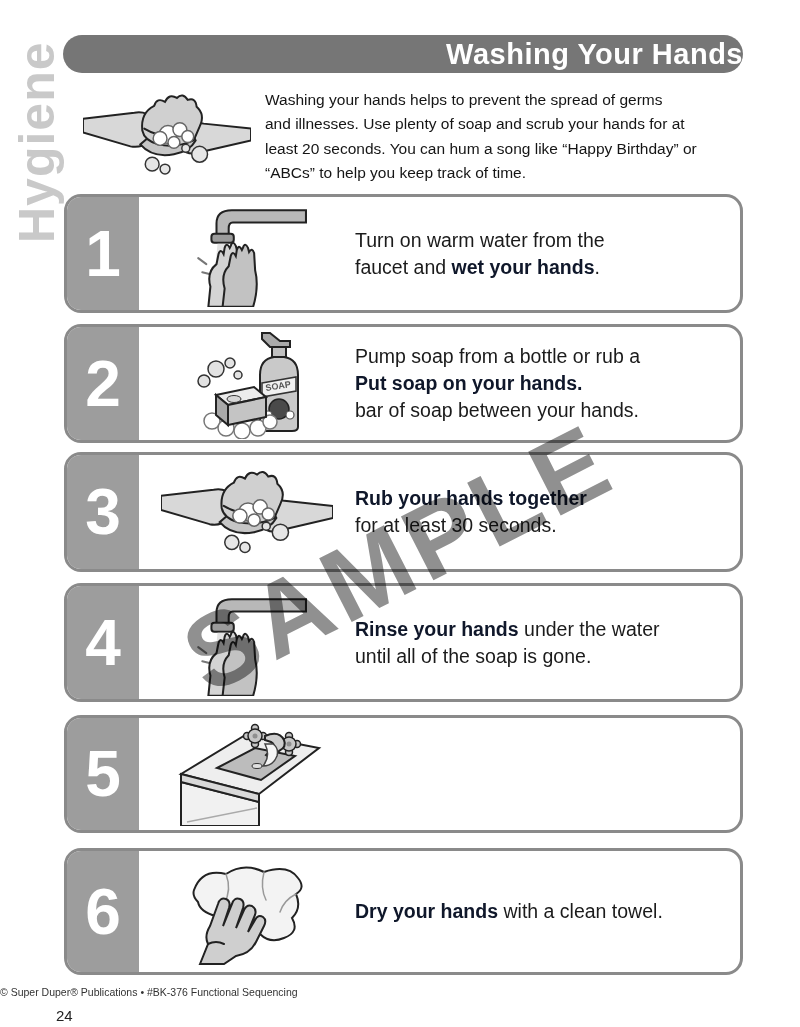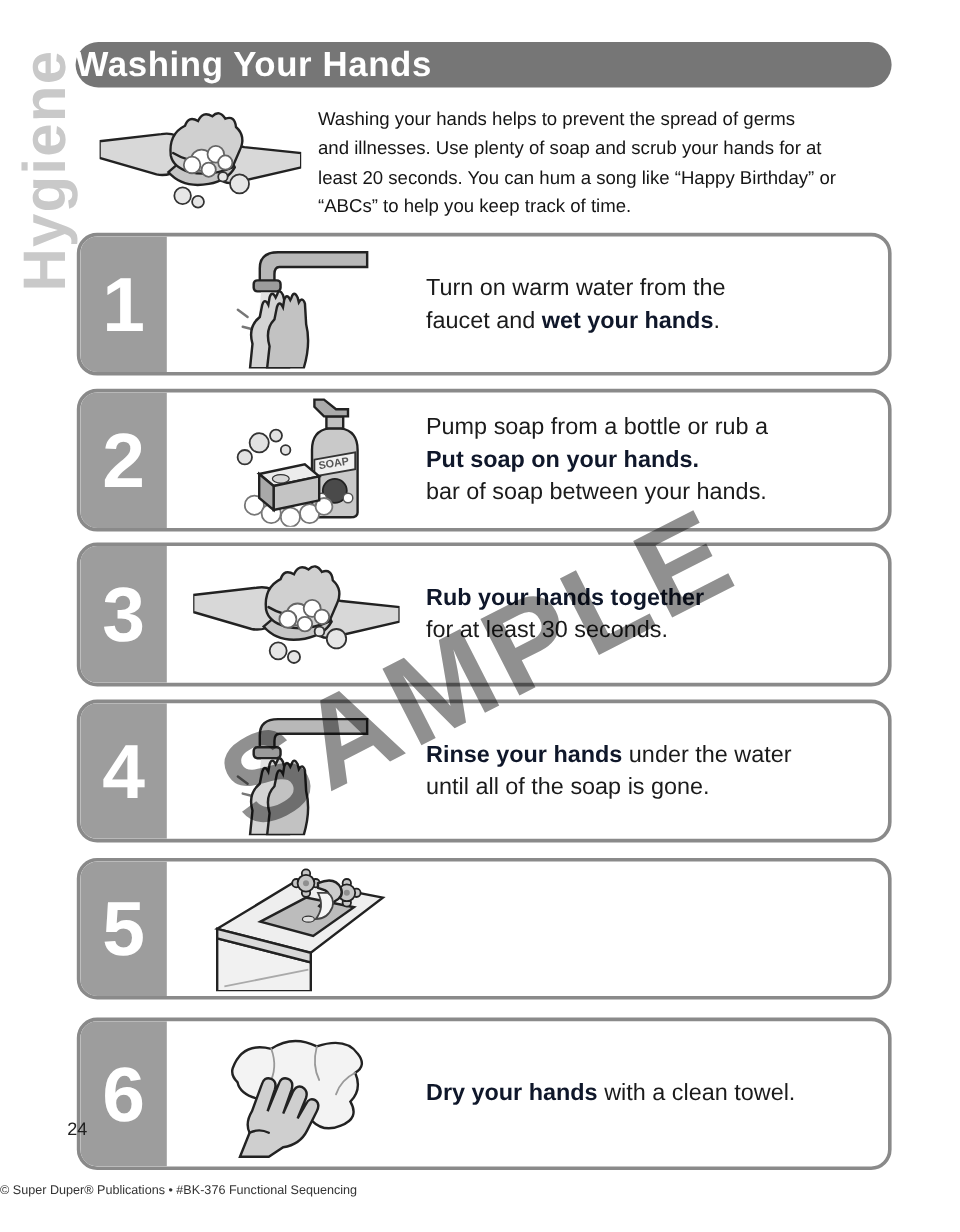--- a/index.html
+++ b/index.html
@@ -5,21 +5,21 @@
   html,body{margin:0;padding:0;background:#fff;}
   .page{position:relative;width:800px;height:1027px;background:#ffffff;overflow:hidden;
         font-family:"Liberation Sans","DejaVu Sans",sans-serif;}
 
   
   .hygiene{position:absolute;left:8px;top:243px;transform:rotate(-90deg);transform-origin:0 0;
            font-size:50px;font-weight:bold;color:#c9c9c9;letter-spacing:1px;white-space:nowrap;}
 
   
   .title-bar{position:absolute;left:63px;top:35px;width:680px;height:38px;background:#767676;
-             border-radius:19px;color:#ffffff;font-weight:bold;font-size:29px;text-align:left;
+             border-radius:19px;color:#ffffff;font-weight:bold;font-size:29px;text-align:right;
              line-height:38px;letter-spacing:.5px;}
 
   
   .intro{position:absolute;left:83px;top:82px;width:665px;display:flex;gap:14px;align-items:flex-end;}
   .intro .illo{flex:0 0 168px;}
   .intro-text{font-size:15.5px;line-height:1.58;color:#151515;white-space:pre-line;padding-top:6px;}
 
   
   .step{position:absolute;left:64px;width:679px;border:3px solid #8a8a8a;border-radius:17px;
         background:#fff;display:flex;overflow:hidden;box-sizing:border-box;}
@@ -29,21 +29,21 @@
   .txt{flex:1;display:flex;flex-direction:column;justify-content:center;
        font-size:19.5px;line-height:1.38;color:#1b1b1b;padding-right:16px;}
   .b{font-weight:bold;color:#0f172a;}
 
   
   .watermark{position:absolute;left:152px;top:498px;width:492px;height:120px;line-height:120px;
              text-align:center;font-size:104px;font-weight:bold;letter-spacing:5px;color:#909090;
              transform:rotate(-27deg);mix-blend-mode:multiply;z-index:40;pointer-events:none;}
 
   
-  .page-num{position:absolute;left:56px;top:933px;font-size:15px;color:#222;text-align:right;}
+  .page-num{position:absolute;left:56px;top:1007px;font-size:15px;color:#222;text-align:right;}
   .credit{position:absolute;left:0;top:986px;width:100%;font-size:10.5px;color:#333;}
 
   svg .ln{fill:none;stroke:#222;stroke-width:2;stroke-linecap:round;}
   svg .fold{fill:none;stroke:#999;stroke-width:1.5;stroke-linecap:round;}
 </style>
 </head>
 <body>
 
 <div class="page">
 

